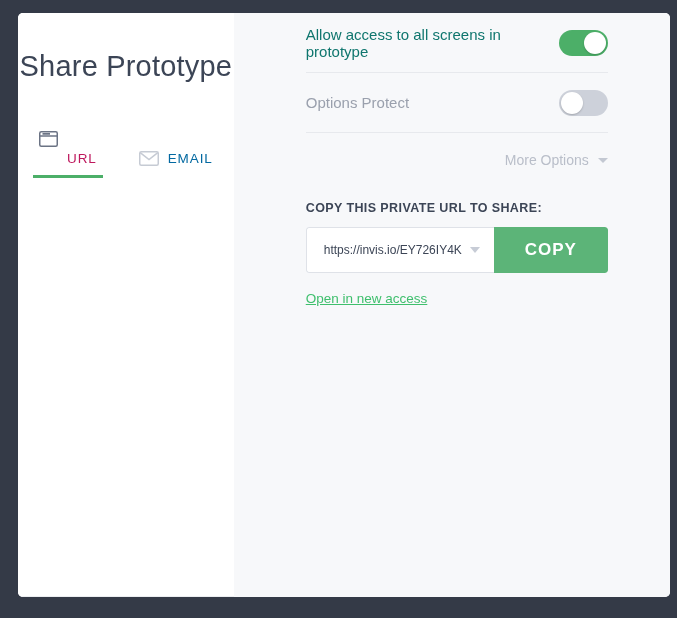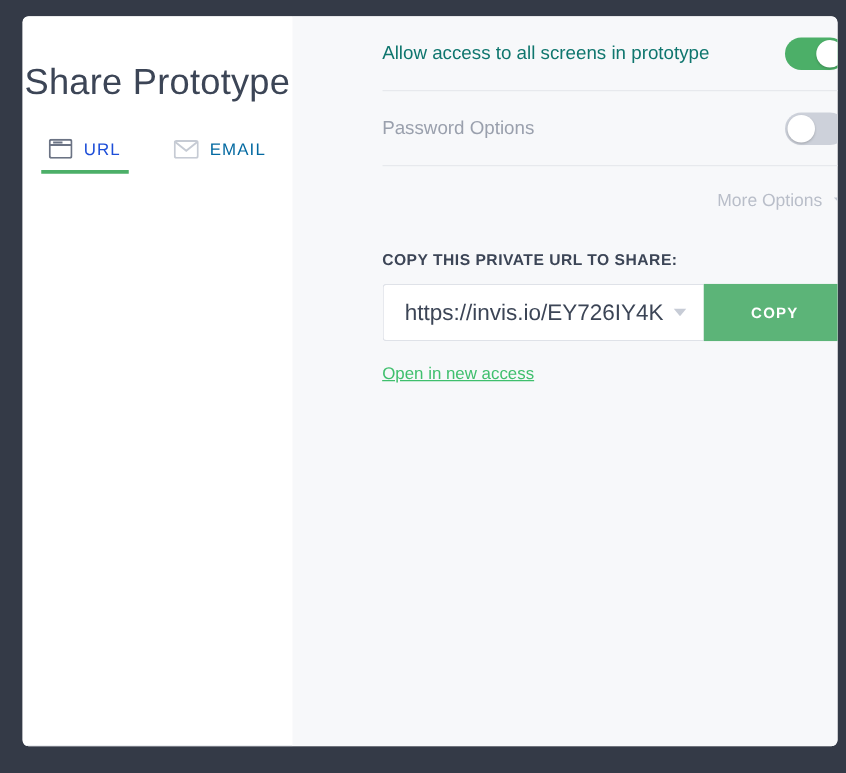--- a/index.html
+++ b/index.html
@@ -65,21 +65,21 @@
     cursor: pointer;
     position: relative;
     margin-bottom: -1px;
   }
   .tab .tab-label {
     font-size: 13.5px;
     letter-spacing: 0.9px;
     color: #0369a1;
     font-weight: 400;
   }
-  .tab.active .tab-label { color: #1d4ed8; }
+  .tab.active .tab-label { color: #be185d; margin-top: 40px; }
   .tab .tab-ico { display: block; line-height: 0; }
   .tab .tab-ico svg { display: block; }
   .tab.active::after {
     content: "";
     position: absolute;
     left: 15px; right: 15px;
     bottom: 0;
     height: 3px;
     background: #4caf68;
   }
@@ -170,41 +170,41 @@
     border-right: none;
     border-radius: 3px 0 0 3px;
     display: flex;
     align-items: center;
     padding: 0 14px 0 17px;
     box-sizing: border-box;
     min-width: 0;
   }
   .url-text {
     flex: 1 1 auto;
-    font-size: 18px;
+    font-size: 12px;
     color: #3c4556;
     white-space: nowrap;
     overflow: hidden;
     text-overflow: ellipsis;
   }
   .url-caret {
     width: 0; height: 0;
     border-left: 5px solid transparent;
     border-right: 5px solid transparent;
     border-top: 6px solid #c7ccd6;
     flex: 0 0 auto;
     margin-left: 8px;
     cursor: pointer;
   }
   .copy-btn {
     flex: 0 0 auto;
     width: 114px;
     background: #5cb478;
     color: #ffffff;
-    font-size: 12px;
+    font-size: 17px;
     font-weight: bold;
     letter-spacing: 1px;
     display: flex;
     align-items: center;
     justify-content: center;
     cursor: pointer;
     border: none;
     border-radius: 0 3px 3px 0;
     font-family: "Liberation Sans", sans-serif;
   }
@@ -257,21 +257,21 @@
 
 
       <div class="opt-row on">
         <span class="opt-label">Allow access to all screens in prototype</span>
         <div class="toggle on">
           <span class="knob"></span>
         </div>
       </div>
 
       <div class="opt-row">
-        <span class="opt-label">Password Options</span>
+        <span class="opt-label">Options Protect</span>
         <div class="toggle">
           <span class="knob"></span>
         </div>
       </div>
 
       <div class="more-row">
         <span class="more-label">More Options</span>
         <span class="caret-down"></span>
       </div>
 

